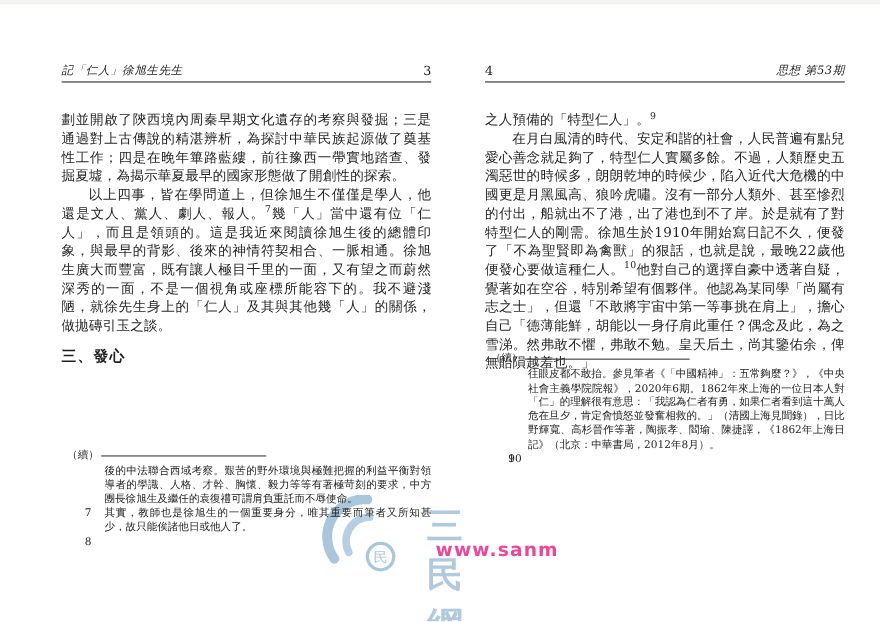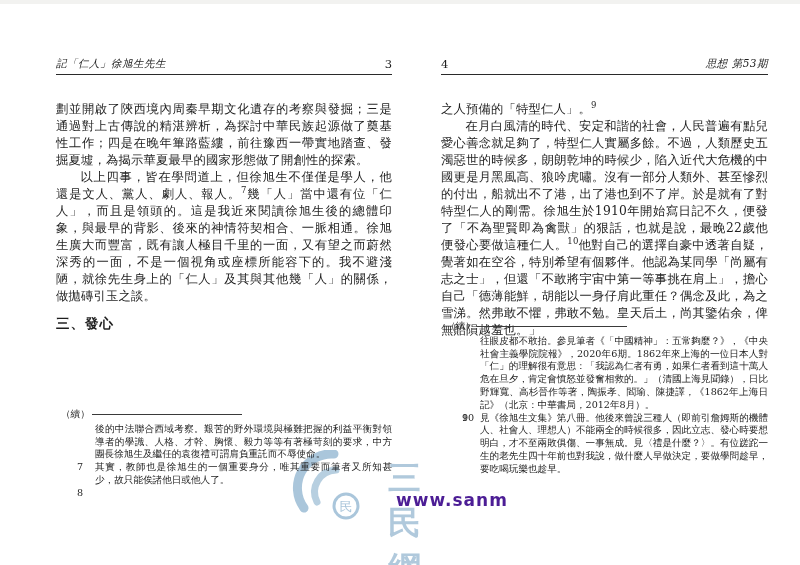--- a/index.html
+++ b/index.html
@@ -47,21 +47,21 @@
   .wm-logo{position:absolute;left:290px;top:450px;}
   .wm-brand{
     position:absolute;left:388px;top:456px;
     font-size:33px;font-weight:bold;letter-spacing:4px;
     color:#b0c9dc;
     font-family:"DejaVu Sans","Liberation Sans",sans-serif;
   }
   .wm-url{
     position:absolute;left:396px;top:490px;
     font-size:17px;font-weight:bold;letter-spacing:1px;
-    color:#4c1d95;
+    color:#ec4899;
     font-family:"DejaVu Sans","Liberation Sans",sans-serif;
   }
   .wm-min{
     font-size:13px;fill:#a9c5da;
     font-family:"DejaVu Serif","Liberation Serif",serif;
   }
 </style>
 </head>
 <body>
 
@@ -118,17 +118,16 @@
       <div class="fn-cont-row">
         <span class="fn-cont-label">（續）</span>
         <span class="fn-rule"></span>
       </div>
       <div class="fn-cont-text">往眼皮都不敢抬。參見筆者《「中國精神」：五常夠麼？》，《中央社會主義學院院報》，2020年6期。1862年來上海的一位日本人對「仁」的理解很有意思：「我認為仁者有勇，如果仁者看到這十萬人危在旦夕，肯定會憤怒並發奮相救的。」（清國上海見聞錄），日比野輝寬、高杉晉作等著，陶振孝、閻瑜、陳捷譯，《1862年上海日記》（北京：中華書局，2012年8月）。</div>
       <div class="fn-item">
         <span class="fn-num">9</span>
       </div>
       <div class="fn-item">
         <span class="fn-num">10</span>
-        <span>見《徐旭生文集》第八冊。他後來曾說三種人（即前引詹姆斯的機體人、社會人、理想人）不能兩全的時候很多，因此立志、發心時要想明白，才不至兩敗俱傷、一事無成。見〈禮是什麼？〉。有位蹉跎一生的老先生四十年前也對我說，做什麼人早做決定，要做學問趁早，要吃喝玩樂也趁早。</span>
       </div>
     </div>
   </div>
 </div>
 
 </body></html>

